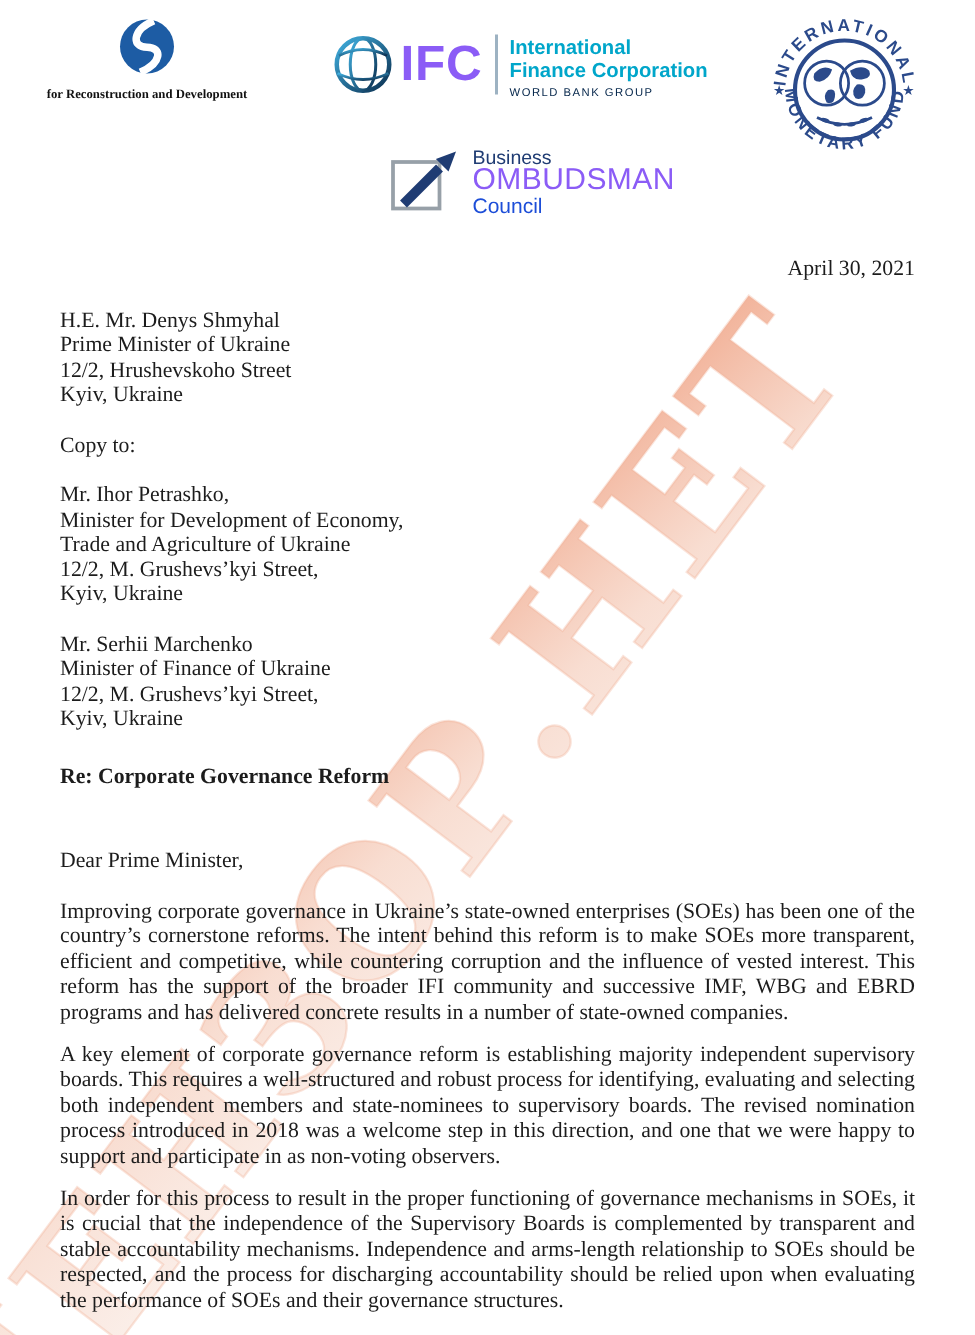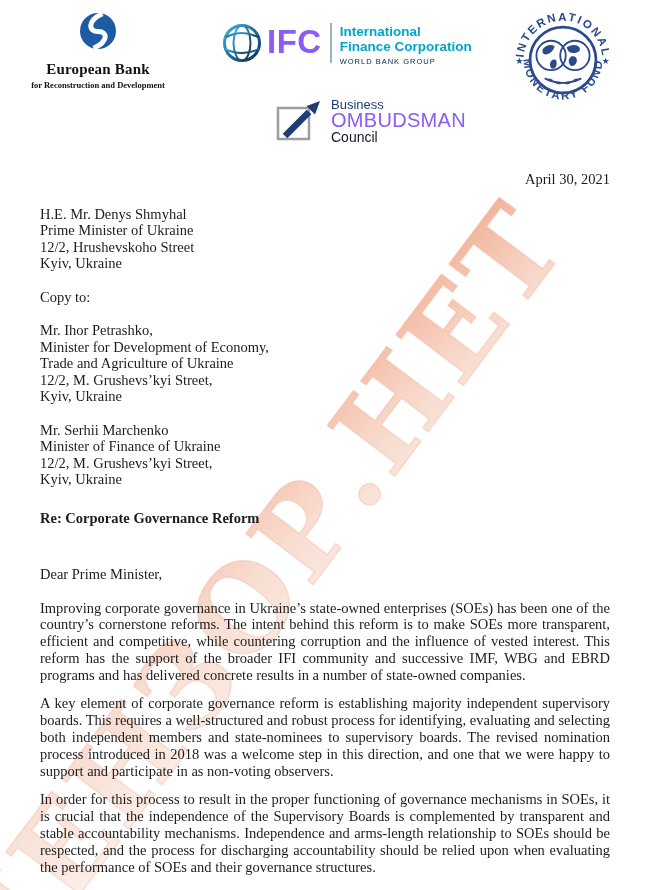--- a/index.html
+++ b/index.html
@@ -14,25 +14,25 @@
   .ebrd{left:26px;top:12px;width:144px;text-align:center;}
   .ebrd-title{font-size:15px;font-weight:bold;margin-top:7px;letter-spacing:.2px;color:#111;}
   .ebrd-sub{font-size:8.5px;font-weight:bold;margin-top:2px;color:#111;}
   .ifc{left:222px;top:22px;display:flex;align-items:flex-start;font-family:"Liberation Sans",sans-serif;}
   .ifc-acronym{font-size:33px;font-weight:bold;color:#8b5cf6;line-height:40px;margin-left:5px;letter-spacing:.5px;}
   .ifc-div{width:2px;height:40px;background:#9db2c2;margin:1px 8px 0 8px;}
   .ifc-col{padding-top:2px;}
   .ifc-name{font-size:13.5px;line-height:15px;font-weight:bold;color:#00a6ca;}
   .ifc-group{font-size:7.5px;font-weight:normal;color:#04254a;letter-spacing:1px;margin-top:3px;}
   .imf{left:506px;top:5px;}
-  .boc{left:276px;top:97px;display:flex;align-items:flex-start;font-family:"Liberation Sans",sans-serif;}
+  .boc{left:260px;top:97px;display:flex;align-items:flex-start;font-family:"Liberation Sans",sans-serif;}
   .boc-col{margin-left:7px;padding-top:1px;}
   .boc-l1{font-size:13px;color:#1f3c73;line-height:14px;}
   .boc-l2{font-size:20px;font-weight:normal;color:#8b5cf6;line-height:17px;letter-spacing:.3px;}
-  .boc-l3{font-size:14px;color:#0f172a;line-height:16px;}
+  .boc-l3{font-size:14px;color:#1d4ed8;line-height:16px;}
   
   .letter{position:absolute;z-index:2;left:40px;top:171px;width:570px;font-size:14.5px;line-height:16.5px;}
   .date{text-align:right;margin-bottom:18px;}
   .addr div{line-height:16.5px;}
   .copy{margin-top:17px;}
   .cc{margin-top:17px;}
   .subject{margin-top:22px;font-weight:bold;}
   .salutation{margin-top:40px;}
   .letter p{margin:0;text-align:justify;line-height:16.8px;}
   .p1{margin-top:17px !important;}
@@ -53,21 +53,20 @@
       </linearGradient>
     </defs>
     <text x="285" y="622" transform="rotate(-53 285 622)" text-anchor="middle" font-family="DejaVu Serif, serif" font-size="116" font-weight="bold" letter-spacing="4" fill="url(#wmg)" stroke="#f0b198" stroke-opacity="0.35" stroke-width="1.5">ЦЕНЗОР.НЕТ</text>
   </svg>
 
   <div class="hdr ebrd">
     <svg width="38" height="38" viewBox="0 0 38 38">
       <circle cx="19" cy="19" r="18" fill="#1d5ca4"></circle>
       <path d="M23.5 1.8 C 9 8, 8.5 19.5, 19 19.5 C 29.5 19.5, 29 30, 14.5 36.2" stroke="#ffffff" stroke-width="5" fill="none"></path>
     </svg>
-    <div class="ebrd-title">European Bank</div>
     <div class="ebrd-sub">for Reconstruction and Development</div>
   </div>
 
   <div class="hdr ifc">
     <svg width="40" height="42" viewBox="0 0 40 42">
       <defs>
         <linearGradient id="ifcg" x1="0%" y1="0%" x2="100%" y2="100%">
           <stop offset="0%" stop-color="#41b1e1"></stop>
           <stop offset="100%" stop-color="#0b2e4f"></stop>
         </linearGradient>

